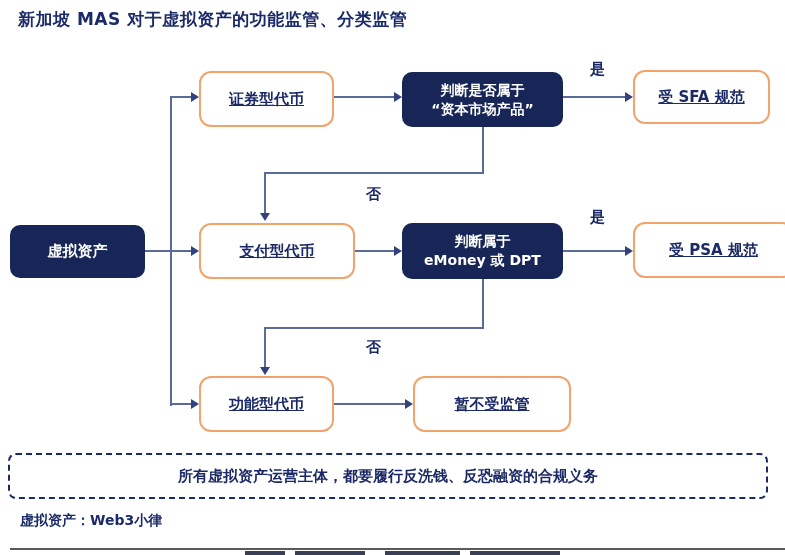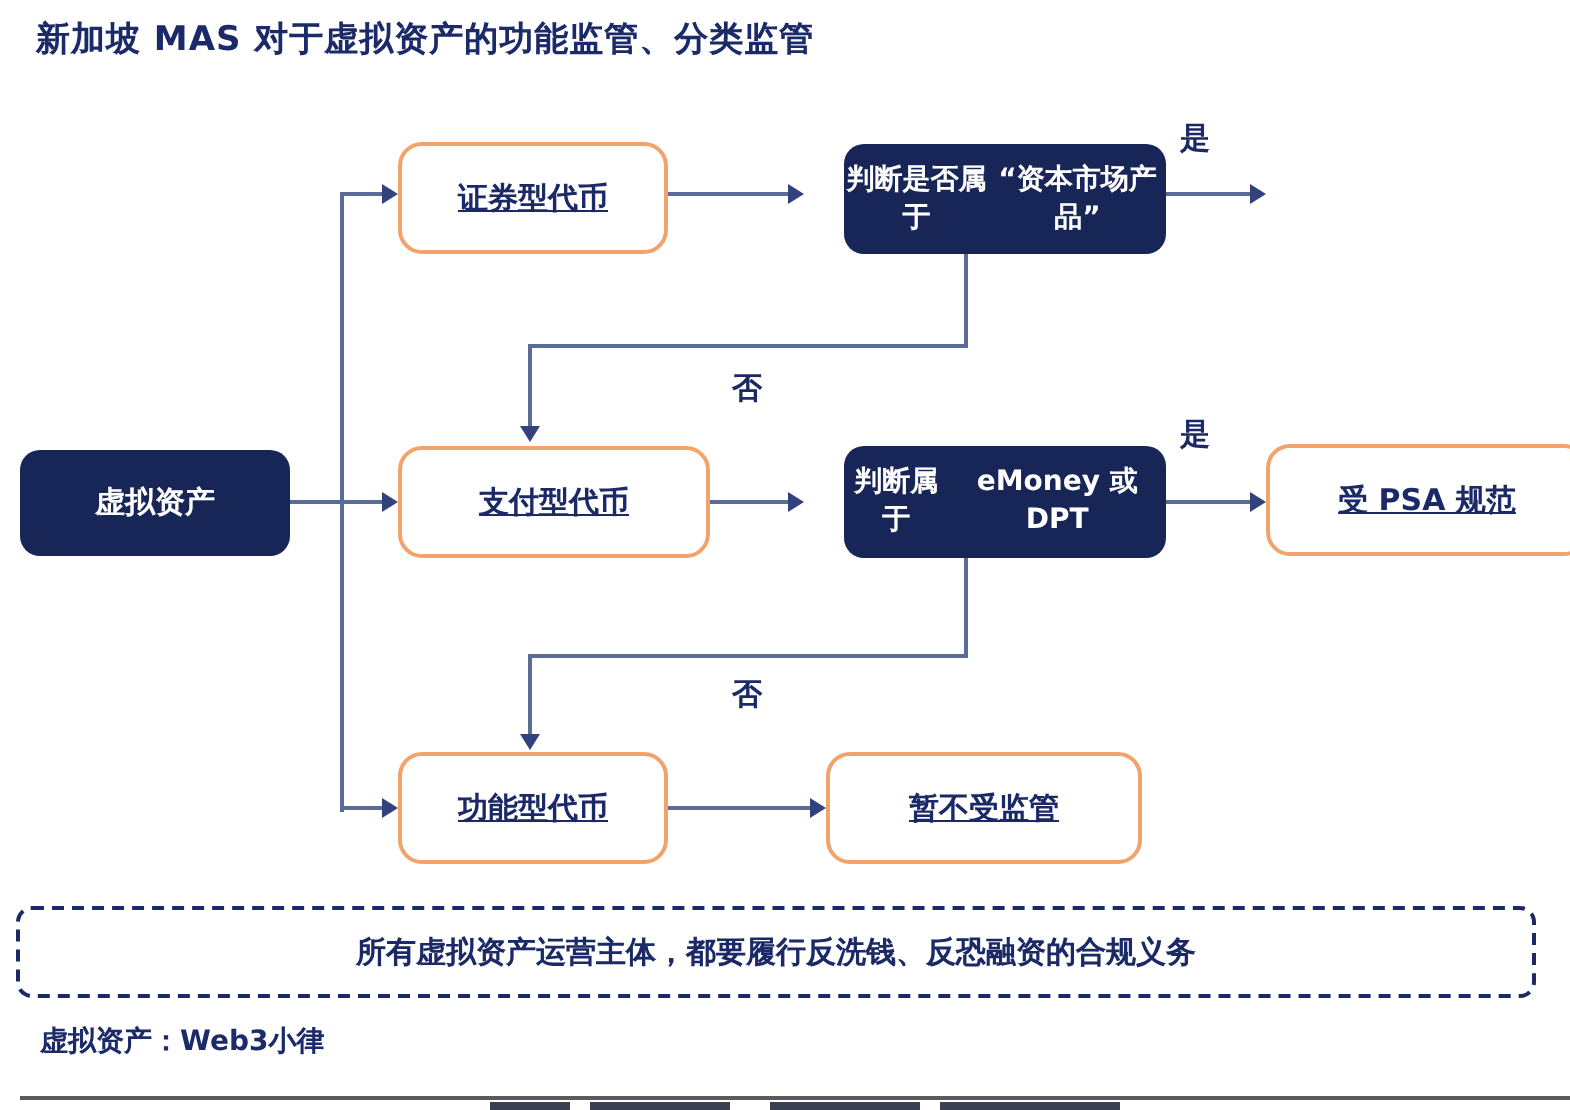--- a/index.html
+++ b/index.html
@@ -8,21 +8,21 @@
   .canvas{position:absolute;left:0;top:0;width:785px;height:555px;}
 
   .page-title{position:absolute;left:18px;top:8px;margin:0;
     font-size:17px;font-weight:bold;color:#1b2a68;letter-spacing:.5px;}
 
   
   .node{position:absolute;display:flex;align-items:center;justify-content:center;
     text-align:center;font-weight:bold;font-size:15px;box-sizing:border-box;}
   .node.navy{background:#172656;color:#ffffff;border-radius:10px;}
   .node.orange{background:#ffffff;color:#1b2a66;border:2px solid #f2a36c;border-radius:12px;text-decoration:underline;}
-  .node.two{flex-direction:row;line-height:1.35;font-size:14px;margin-left:20px;}
+  .node.two{flex-direction:column;line-height:1.35;font-size:14px;}
 
   
   .line{position:absolute;background:#5b6b99;}
   .line.h{height:2px;}
   .line.v{width:2px;}
   .ah-r{position:absolute;width:0;height:0;
     border-top:5px solid transparent;border-bottom:5px solid transparent;
     border-left:8px solid #31427c;}
   .ah-d{position:absolute;width:0;height:0;
     border-left:5px solid transparent;border-right:5px solid transparent;
@@ -84,20 +84,21 @@
 
   <div class="node navy" style="left:10px;top:225px;width:135px;height:53px">虚拟资产</div>
 
   <div class="node orange" style="left:199px;top:71px;width:135px;height:56px">证券型代币</div>
 
   <div class="node navy two" style="left:402px;top:72px;width:161px;height:55px">
     <span>判断是否属于</span>
     <span>“资本市场产品”</span>
   </div>
 
+  <div class="node orange" style="left:633px;top:70px;width:137px;height:54px">受 SFA 规范</div>
 
   <div class="node orange" style="left:199px;top:223px;width:156px;height:56px">支付型代币</div>
 
   <div class="node navy two" style="left:402px;top:223px;width:161px;height:56px">
     <span>判断属于</span>
     <span>eMoney 或 DPT</span>
   </div>
 
   <div class="node orange" style="left:633px;top:222px;width:161px;height:56px">受 PSA 规范</div>
 

